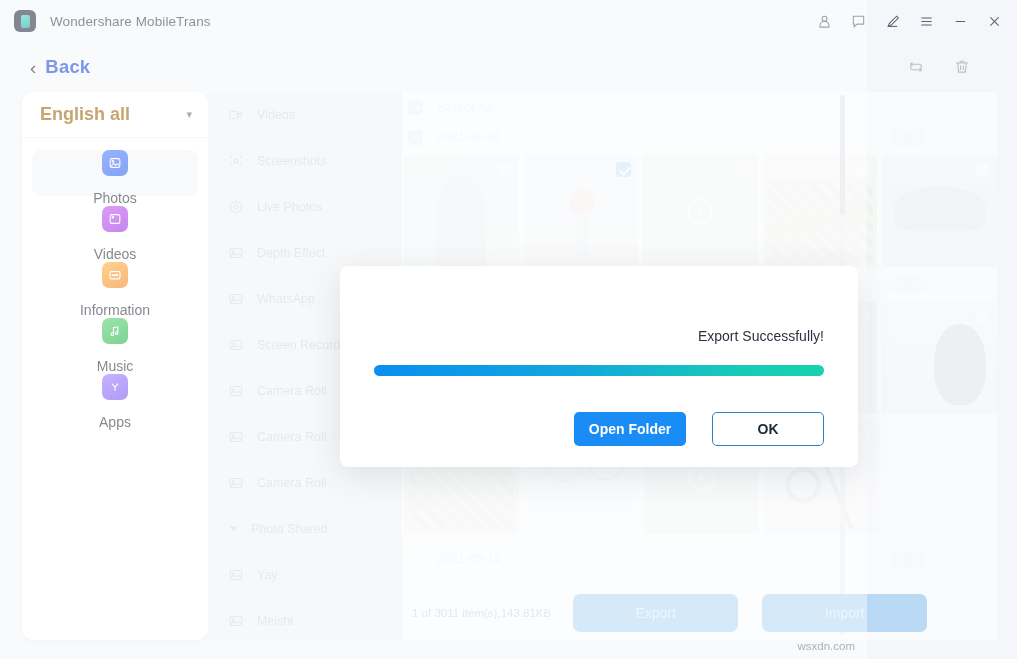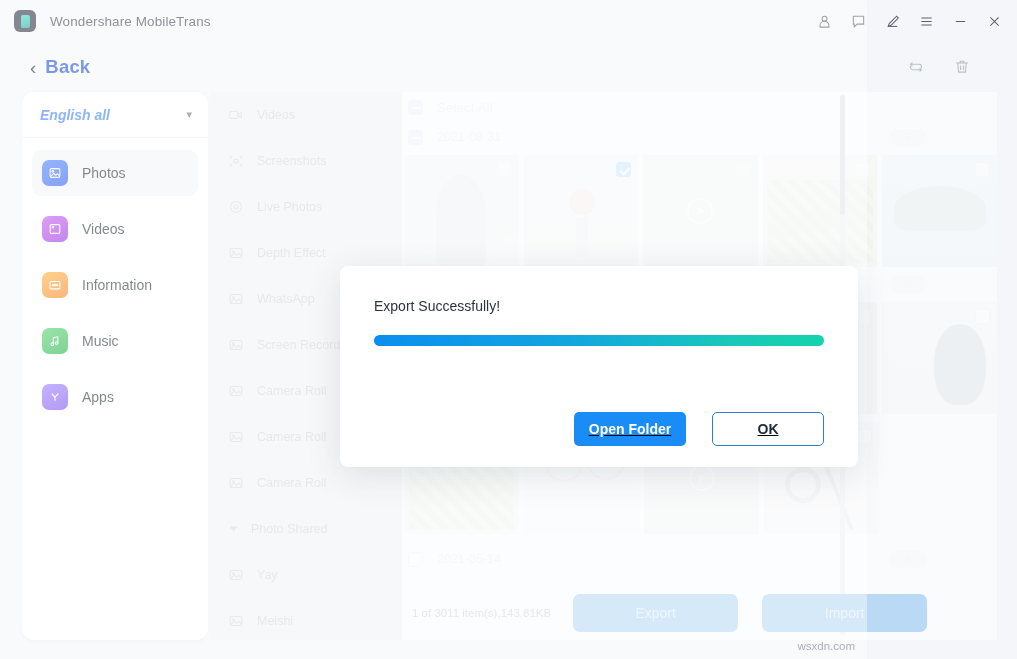--- a/index.html
+++ b/index.html
@@ -59,27 +59,28 @@
   .sidebar {
     position: absolute; left: 22px; top: 92px; width: 186px; height: 548px;
     background: #ffffff; border-radius: 12px;
     box-shadow: 0 1px 4px rgba(20,30,60,.05);
     overflow: hidden;
   }
   .lang-select {
     height: 46px; display: flex; align-items: center;
     padding: 0 16px 0 18px; border-bottom: 1px solid #eef0f3; cursor: pointer;
   }
-  .lang-label { font-size: 14px; color: #3b82f6; font-weight: 600; font-style: italic; }
+  .lang-label { font-size: 18px; color: #a16207; font-weight: 600; }
   .lang-chev { margin-left: auto; color: #6b7280; font-size: 11px; }
   .nav-list { padding: 12px 10px 0 10px; }
   .nav-item {
     display: flex; align-items: center; gap: 14px;
     height: 46px; padding: 0 10px; border-radius: 9px; margin-bottom: 10px;
     cursor: pointer;
+    flex-direction: column;
   }
   .nav-item.active { background: #f2f4f8; }
   .nav-ico {
     width: 26px; height: 26px; border-radius: 7px; flex: 0 0 26px;
     display: flex; align-items: center; justify-content: center;
     color: #fff;
   }
   .ico-photos { background: linear-gradient(150deg,#4b7dff,#2f5ef0); }
   .ico-videos { background: linear-gradient(150deg,#c356f0,#9b2fe0); }
   .ico-info   { background: linear-gradient(150deg,#ffb03a,#f58220); }
@@ -229,27 +230,27 @@
   }
 
   
   .modal-mask { position: absolute; inset: 0; background: rgba(255,255,255,.42); }
   .modal {
     position: absolute; left: 340px; top: 266px; width: 518px; height: 201px;
     background: #fff; border-radius: 8px;
     box-shadow: 0 8px 34px rgba(40,60,90,.13);
     padding: 0 34px;
   }
-  .modal-title { margin-top: 32px; font-size: 14px; color: #2c3340; }
+  .modal-title { margin-top: 62px; font-size: 14px; color: #2c3340; text-align: right; }
   .progress {
     margin-top: 21px; height: 11px; border-radius: 6px;
     background: linear-gradient(90deg,#0a8ef0 0%, #13a7dd 45%, #18c9b8 80%, #16d2ad 100%);
   }
   .modal-actions {
-    position: absolute; right: 34px; bottom: 21px; display: flex; align-items: center; gap: 26px; text-decoration: underline;
+    position: absolute; right: 34px; bottom: 21px; display: flex; align-items: center; gap: 26px;
   }
   .btn-primary {
     width: 112px; height: 34px; border-radius: 5px; background: #1a8cf5; color: #fff;
     font-size: 14px; font-weight: 600; display: flex; align-items: center; justify-content: center;
     cursor: pointer; border: none;
   }
   .btn-ghost {
     width: 112px; height: 34px; border-radius: 5px; background: #fff; color: #1d2a36;
     font-size: 14px; font-weight: 600; display: flex; align-items: center; justify-content: center;
     cursor: pointer; border: 1px solid #2f7fc4;

